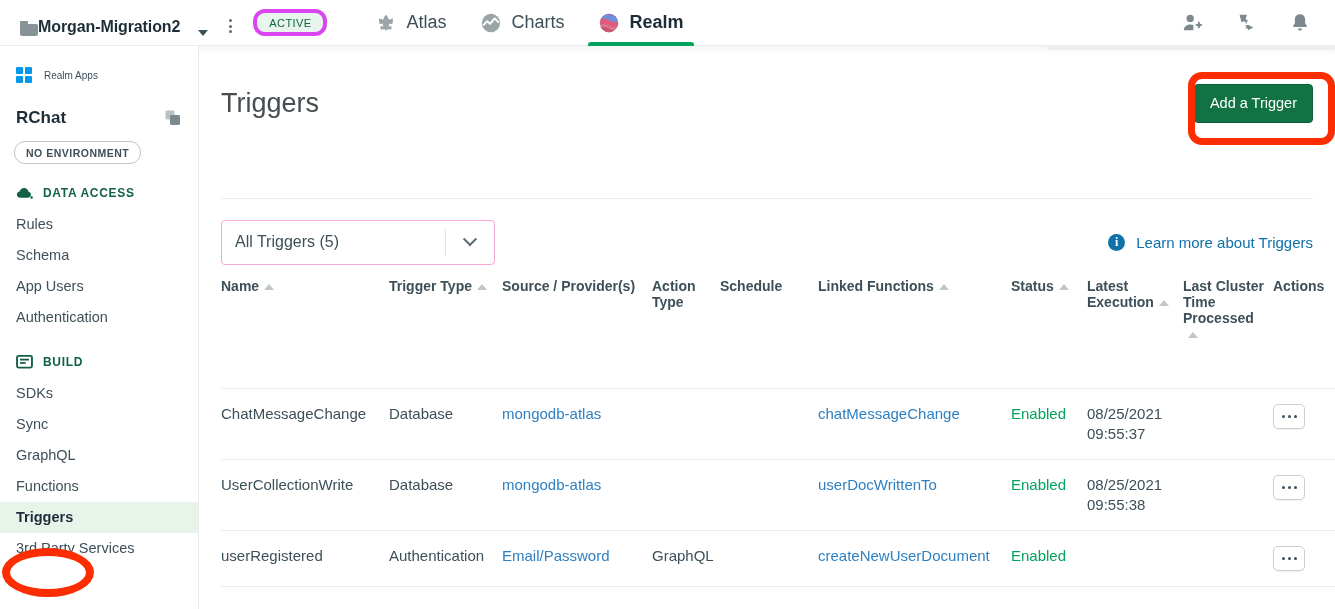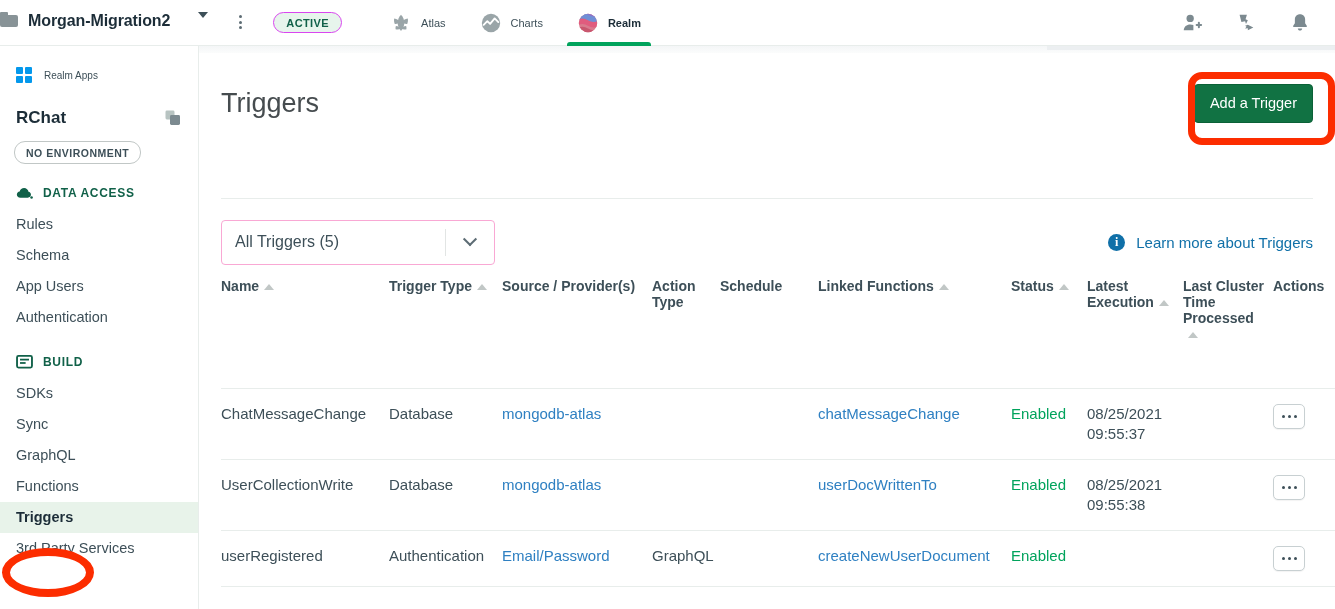--- a/index.html
+++ b/index.html
@@ -12,47 +12,47 @@
   }
   .app { position: relative; width: 1335px; height: 609px; }
 
   
   .topbar {
     position: absolute; top: 0; left: 0; width: 1335px; height: 46px;
     background: #ffffff;
     border-bottom: 1px solid #e8edeb;
     display: flex; align-items: center;
   }
-  .proj-group { display: flex; align-items: flex-start; gap: 10px; }
+  .proj-group { display: flex; align-items: flex-end; padding-left: 20px; }
   .folder-icon { width: 18px; height: 15px; position: relative; display: inline-block; }
   .folder-icon:before {
     content: ""; position: absolute; left: 0; top: 3px;
     width: 18px; height: 12px; background: #889397; border-radius: 1px 2px 2px 2px;
   }
   .folder-icon:after {
     content: ""; position: absolute; left: 0; top: 0;
     width: 8px; height: 4px; background: #889397; border-radius: 1px 1px 0 0;
   }
   .proj-name { font-size: 16px; font-weight: bold; color: #1c2d38; letter-spacing: -0.1px; }
   .caret-down {
     width: 0; height: 0; border-left: 5px solid transparent; border-right: 5px solid transparent;
     border-top: 6px solid #3d4f58; margin-left: 18px; cursor: pointer;
   }
   .kebab { display: flex; flex-direction: column; gap: 2.5px; margin-left: 18px; cursor: pointer; padding: 3px; }
   .kebab span { width: 3px; height: 3px; border-radius: 50%; background: #5d6c74; display: block; }
   .active-pill {
     margin-left: 18px; padding: 4px 12px 3px; border-radius: 12px;
-    background: #e7f5ec; border: 1px solid #d946ef; color: #116149;
-    font-size: 11px; font-weight: bold; letter-spacing: 0.4px;
+    background: #e7f5ec; border: 4px solid #d946ef; color: #116149;
+    font-size: 11px; font-weight: normal; letter-spacing: 0.4px;
   }
 
   .nav-tabs { display: flex; align-items: center; gap: 34px; margin-left: 48px; height: 46px; }
   .nav-tab {
     display: flex; align-items: center; gap: 9px; height: 46px;
-    font-size: 11px; color: #3d4f58; cursor: pointer; position: relative;
+    font-size: 18px; color: #3d4f58; cursor: pointer; position: relative;
   }
   .nav-tab.active { font-weight: bold; color: #1c2d38; }
   .nav-tab.active:after {
     content: ""; position: absolute; left: -10px; right: -10px; bottom: 0;
     height: 4px; background: #00a35c; border-radius: 3px 3px 0 0;
   }
   .tab-ico { width: 22px; height: 22px; display: block; }
 
   .topbar-right { margin-left: auto; display: flex; align-items: center; gap: 32px; padding-right: 24px; }
   .tb-ico { width: 22px; height: 22px; cursor: pointer; display: block; }

